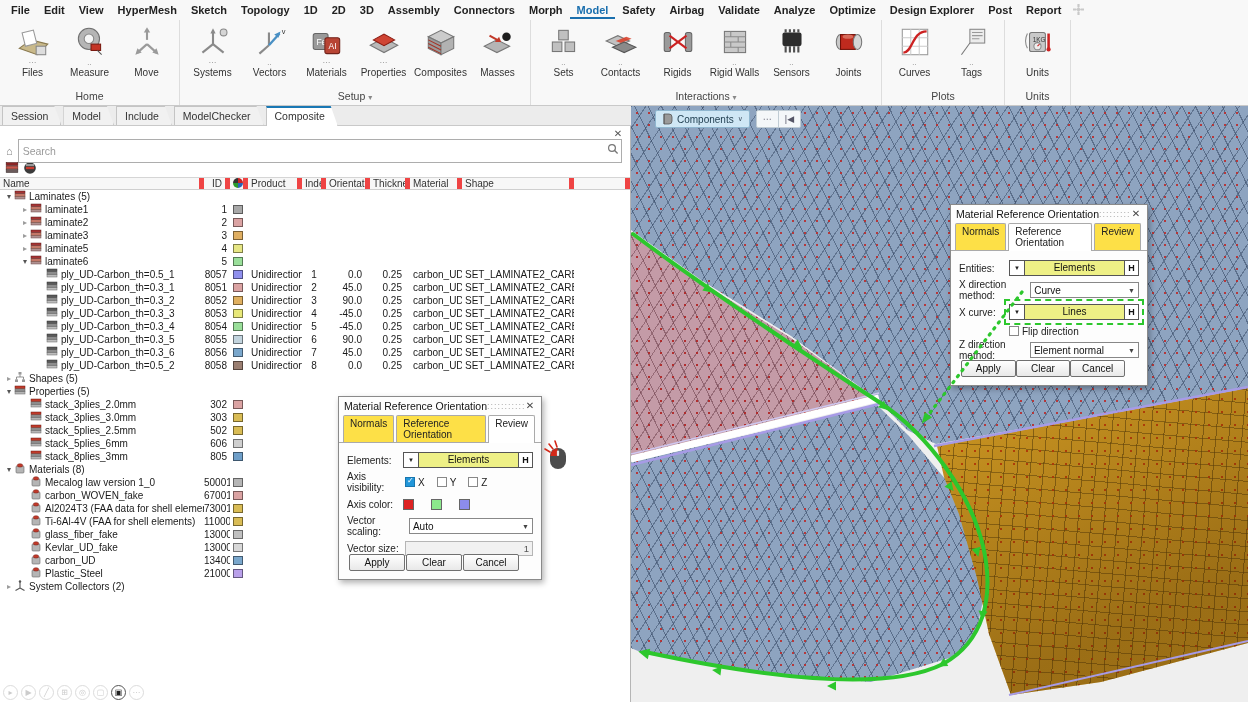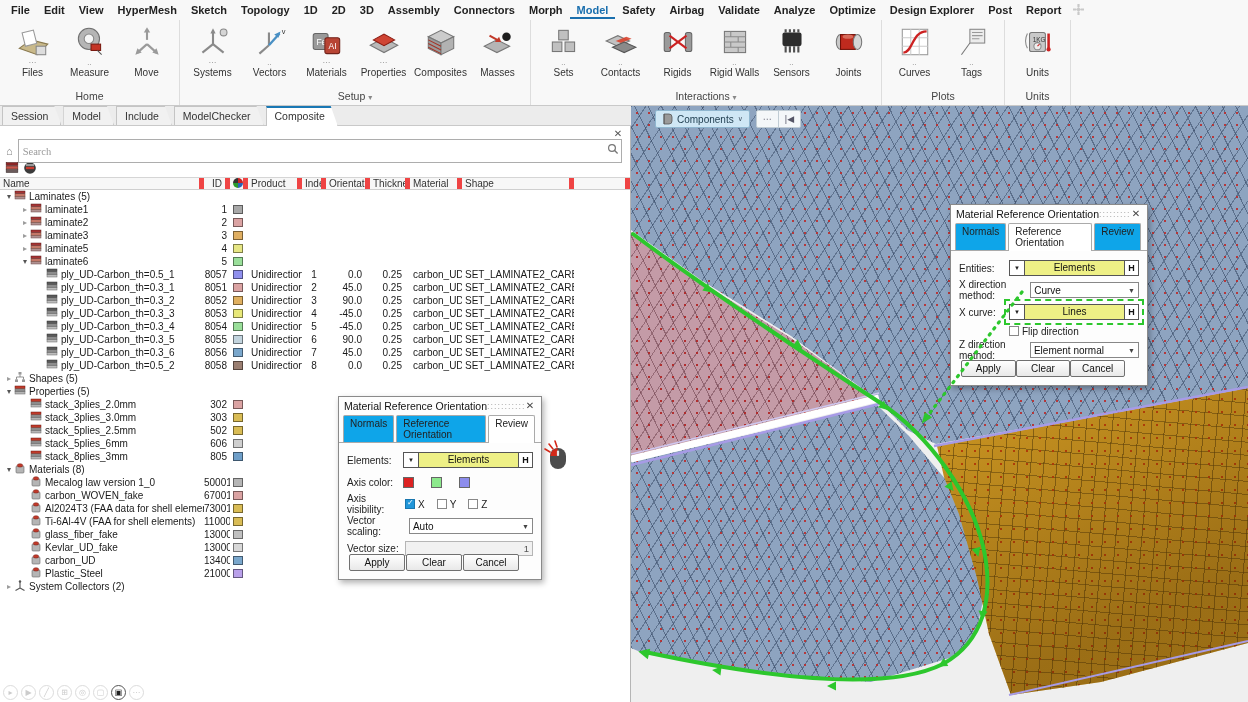--- a/index.html
+++ b/index.html
@@ -26,21 +26,21 @@
   
   #tabbar{position:absolute;left:0;top:106px;width:631px;height:20px;background:#ececec;display:flex;align-items:flex-end;padding-left:2px;border-bottom:1px solid #c9c9c9;}
   .btab{height:19px;font-size:10.5px;color:#333;background:#f1f1f1;border:1px solid #c4c4c4;border-bottom:none;padding:3px 12px 0 8px;margin-right:2px;clip-path:polygon(0 0,calc(100% - 7px) 0,100% 100%,0 100%);}
   .btab.active{background:#fff;border-top:2px solid #1a78b4;padding-top:2px;height:20px;margin-bottom:-1px;clip-path:polygon(0 0,calc(100% - 7px) 0,100% 100%,0 100%);}
   #browser{position:absolute;left:0;top:126px;width:631px;height:576px;background:#fff;border-right:1px solid #b5b5b5;}
   #panel-head{height:16px;position:relative;}
   #panel-close{position:absolute;right:6px;top:2px;font-size:10px;color:#555;width:12px;text-align:center;cursor:default;}
   #search-row{display:flex;align-items:center;padding:1px 8px 1px 6px;height:18px;}
   #home-ic{font-size:11px;color:#888;margin-right:5px;}
   #search-wrap{flex:1;position:relative;}
-  #search-input{width:100%;height:24px;border:1px solid #adadad;font-size:10.5px;padding:0 18px 0 4px;color:#333;font-family:Liberation Serif, serif;}
+  #search-input{width:100%;height:24px;border:1px solid #adadad;font-size:10.5px;padding:0 18px 0 4px;color:#333;font-family:Liberation Sans, sans-serif;}
   #search-input::placeholder{color:#9a9a9a;}
   #search-mag{position:absolute;right:3px;top:2px;}
   #mini-toolbar{display:flex;gap:4px;padding:1px 0 2px 5px;height:17px;}
   .mini-ic{width:14px;height:14px;}
 
   
   .tgrid{display:grid;grid-template-columns:204px 26px 18px 54px 24px 44px 40px 52px 112px auto;}
   #thead{height:13px;background:#f7f7f7;border-top:1px solid #d5d5d5;border-bottom:1px solid #cfcfcf;font-size:10px;color:#333;}
   #thead .hc{border-right:5px solid #ef4444;padding:0 3px;line-height:12px;white-space:nowrap;overflow:hidden;}
   #thead .hc.r{text-align:right;}
@@ -94,21 +94,21 @@
   #vp-btns{display:flex;height:18px;margin-left:6px;background:#f4f7f9;border:1px solid #c0ccd4;border-radius:2px;}
   #vp-btns span{padding:0 6px;font-size:9px;line-height:16px;color:#556;}
   #vp-btns span+span{border-left:1px solid #c0ccd4;}
 
   
   .dlg{position:absolute;background:#fdfdfd;border:1px solid #8a8a8a;box-shadow:2px 3px 6px rgba(0,0,0,.3);z-index:20;font-size:10px;}
   .dlg-title{height:17px;display:flex;align-items:center;padding:0 5px;font-size:10.5px;color:#111;}
   .dlg-handle{flex:1;text-align:center;color:#a9a9a9;font-size:9px;letter-spacing:1px;overflow:hidden;white-space:nowrap;}
   .dlg-close{width:12px;text-align:center;color:#444;font-size:10px;}
   .dlg-tabs{display:flex;padding:1px 4px 0;border-bottom:1px solid #aaa;}
-  .dtab{font-size:10px;color:#222;background:#0ea5e9;border:1px solid #aaa;border-bottom:none;border-radius:2px 2px 0 0;padding:2px 6px;margin-right:2px;}
+  .dtab{font-size:10px;color:#222;background:#fde047;border:1px solid #aaa;border-bottom:none;border-radius:2px 2px 0 0;padding:2px 6px;margin-right:2px;}
   .dtab.active{background:#fff;margin-bottom:-1px;padding-bottom:3px;}
   .dlg-body{padding:6px 8px;position:relative;}
   .frow{display:flex;align-items:center;min-height:22px;}
   .flabel{color:#222;}
   .fctl{margin-left:auto;}
   .selector{display:flex;width:130px;height:16px;}
   .sel-dd{width:16px;border:1px solid #555;background:#fff;font-size:6px;text-align:center;line-height:14px;color:#222;}
   .sel-val{flex:1;background:#eef086;border-top:1px solid #555;border-bottom:1px solid #555;text-align:center;line-height:14px;font-size:10px;color:#111;}
   .sel-h{width:15px;border:1px solid #555;background:#fff;font-size:9px;font-weight:bold;text-align:center;line-height:14px;color:#111;}
   .green-dash{outline:2px dashed #2dc72d;outline-offset:3px;}
@@ -1128,45 +1128,45 @@
   <div class="dlg-body">
     <div class="frow">
       <span class="flabel">Elements:</span>
       <span class="fctl selector">
         <span class="sel-dd">▼</span>
         <span class="sel-val">Elements</span>
         <span class="sel-h">H</span>
       </span>
     </div>
     <div class="frow">
-      <span class="flabel">Axis color:</span>
-      <span class="fctl" style="display:flex;gap:17px;width:130px;">
-        <span class="axis-swatch" style="background: rgb(221, 34, 34);"></span>
-        <span class="axis-swatch" style="background: rgb(140, 233, 140);"></span>
-        <span class="axis-swatch" style="background: rgb(140, 140, 236);"></span>
-      </span>
-    </div>
-    <div class="frow">
       <span class="flabel">Axis visibility:</span>
       <span class="fctl" style="display:flex;gap:12px;width:130px;">
         <span class="cbrow">
             <span class="cb checked"></span>
             <span>X</span>
           </span>
         <span class="cbrow">
             <span class="cb"></span>
             <span>Y</span>
           </span>
         <span class="cbrow">
             <span class="cb"></span>
             <span>Z</span>
           </span>
       </span>
     </div>
     <div class="frow">
+      <span class="flabel">Axis color:</span>
+      <span class="fctl" style="display:flex;gap:17px;width:130px;">
+        <span class="axis-swatch" style="background: rgb(221, 34, 34);"></span>
+        <span class="axis-swatch" style="background: rgb(140, 233, 140);"></span>
+        <span class="axis-swatch" style="background: rgb(140, 140, 236);"></span>
+      </span>
+    </div>
+    <div class="frow">
       <span class="flabel">Vector scaling:</span>
       <span class="fctl dropdown">
         <span class="dval">Auto</span>
         <span class="dcar">▼</span>
       </span>
     </div>
     <div class="frow">
       <span class="flabel">Vector size:</span>
       <span class="fctl num-input">1</span>
     </div>

